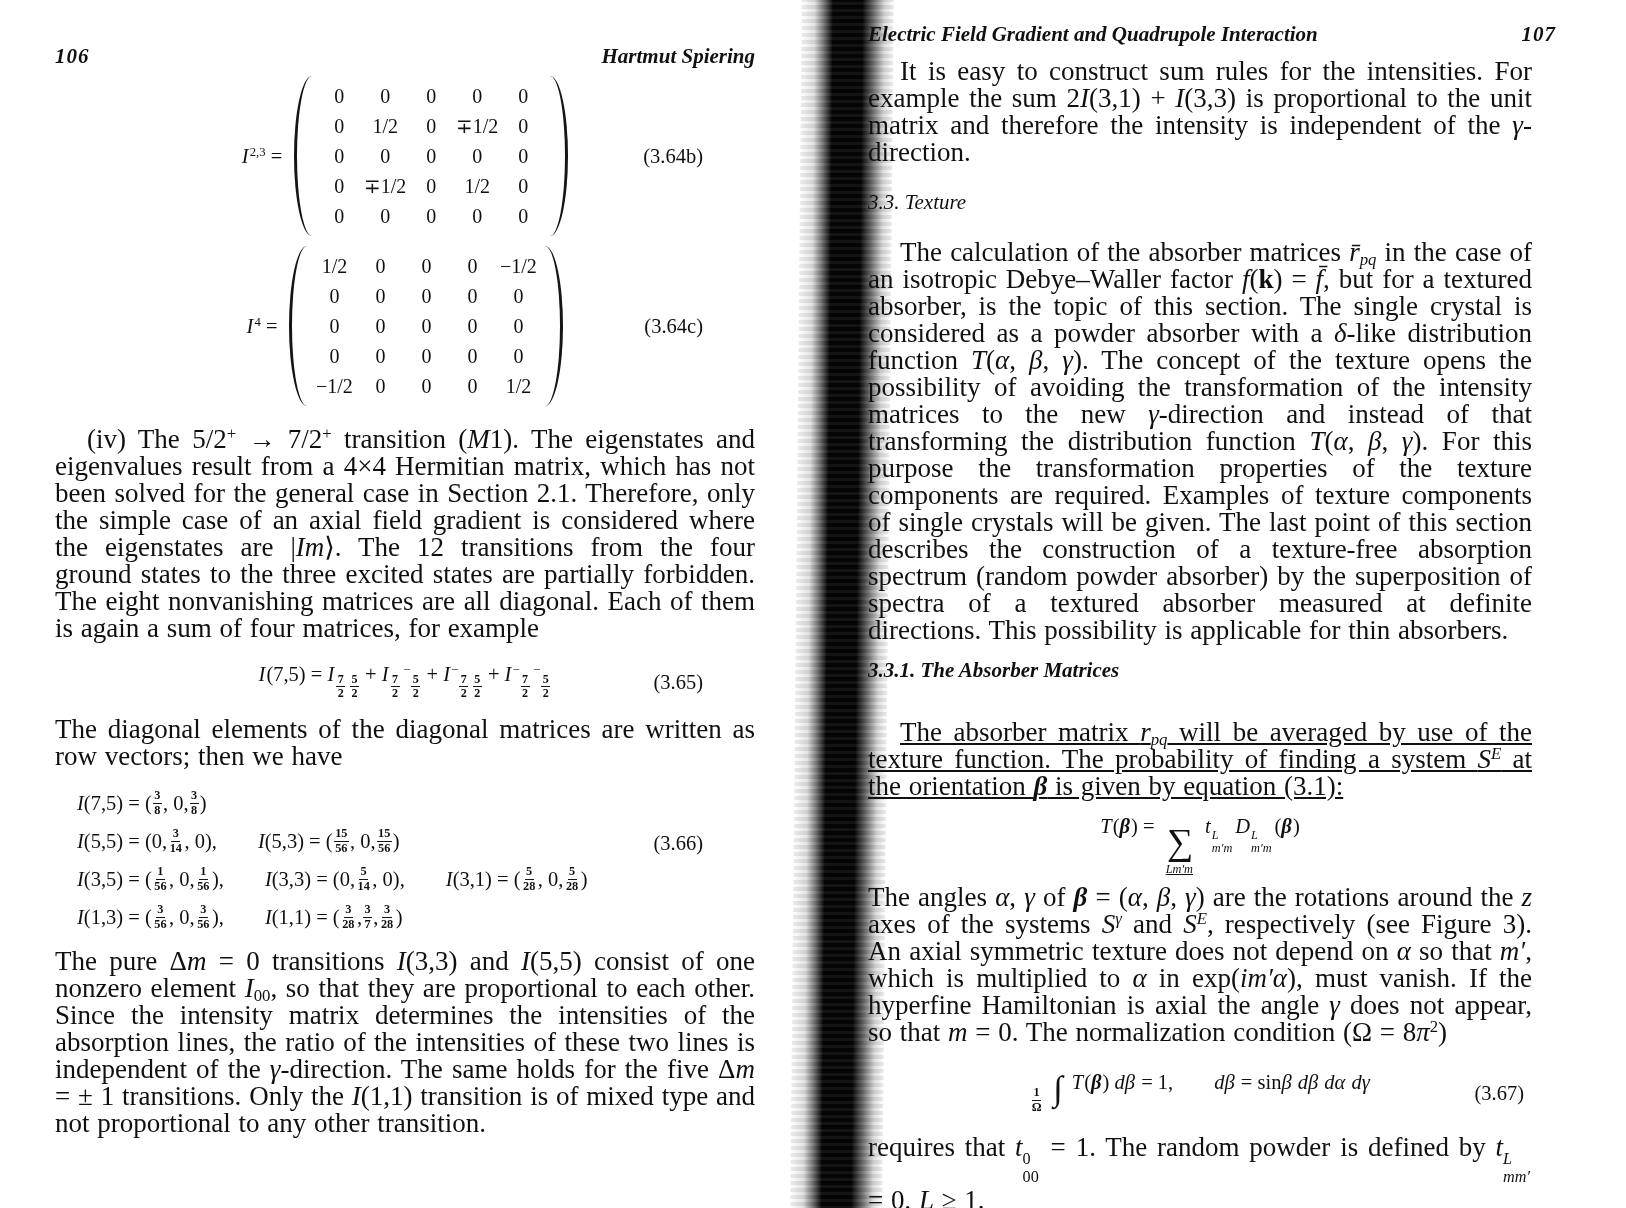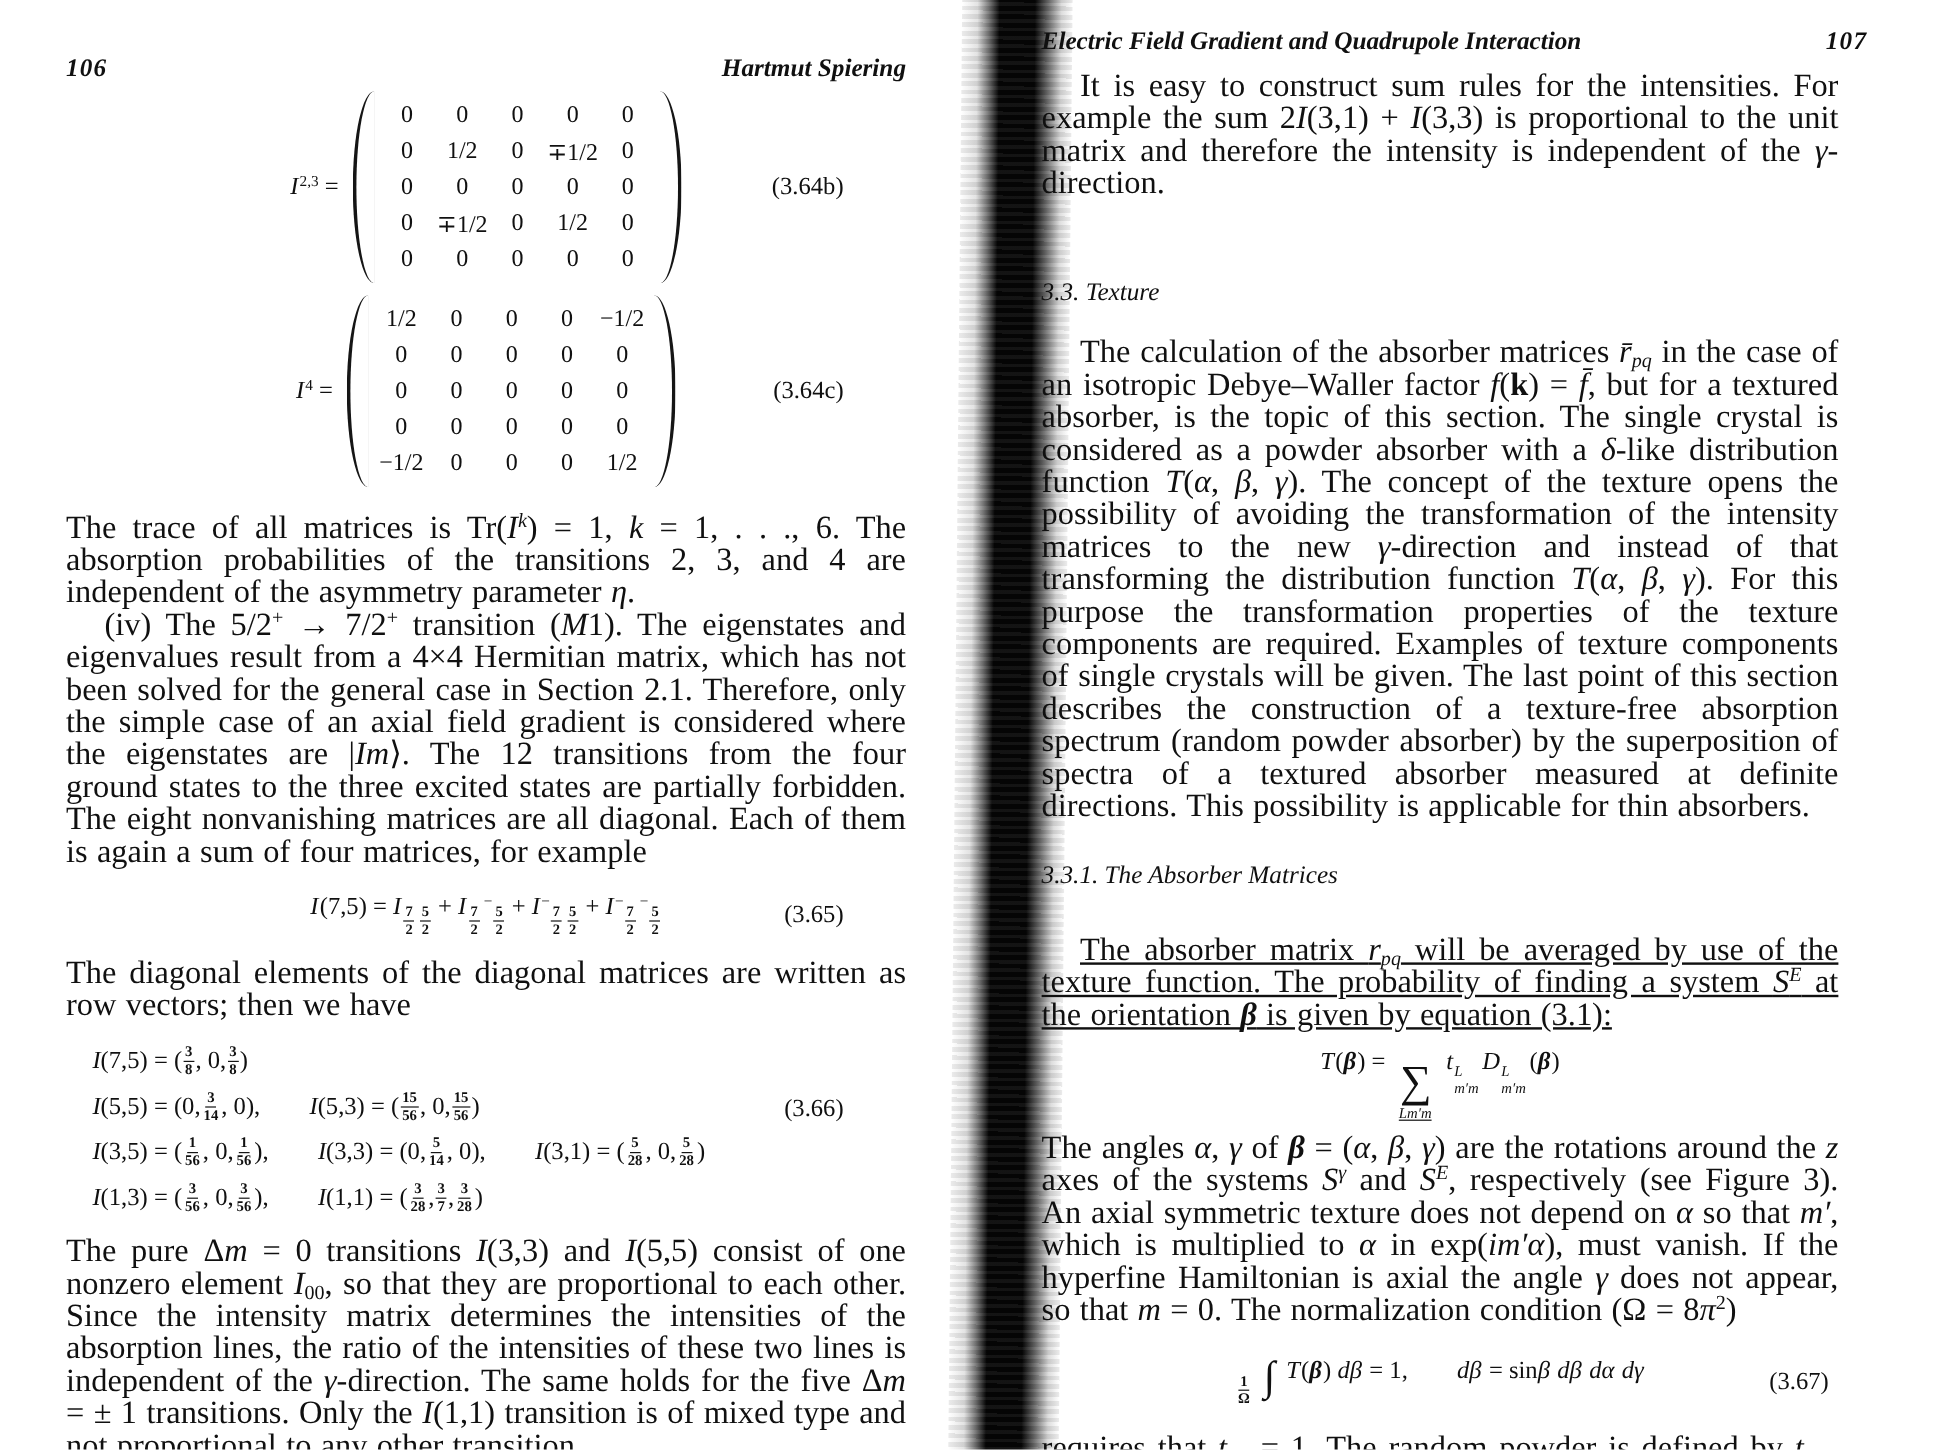--- a/index.html
+++ b/index.html
@@ -166,21 +166,20 @@
               <span class="mc">0</span>
               <span class="mc">0</span>
               <span class="mc">1/2</span>
             </span>
           </span>
           <span class="pr"></span>
         </span>
       <span class="lbl">(3.64c)</span>
     </div>
 
-    <p class="body">The trace of all matrices is Tr(<i>I<sup>k</sup></i>) = 1, <i>k</i> = 1, . . ., 6. The absorption probabilities of the transitions 2, 3, and 4 are independent of the asymmetry parameter <i>η</i>.</p>
     <p class="body ind">(iv) The 5/2<sup>+</sup> → 7/2<sup>+</sup> transition (<i>M</i>1). The eigenstates and eigenvalues result from a 4×4 Hermitian matrix, which has not been solved for the general case in Section 2.1. Therefore, only the simple case of an axial field gradient is considered where the eigenstates are |<i>Im</i>⟩. The 12 transitions from the four ground states to the three excited states are partially forbidden. The eight nonvanishing matrices are all diagonal. Each of them is again a sum of four matrices, for example</p>
 
     <div class="eq" style="height:64px;margin:8px 0 2px;">
       <span><i>I</i>(7,5) = <i>I</i><sup><span class="fr">
               <span class="nu">7</span>
               <span class="de">2</span>
             </span> <span class="fr">
               <span class="nu">5</span>
               <span class="de">2</span>
             </span></sup> + <i>I</i><sup><span class="fr">
@@ -266,25 +265,25 @@
 <div class="page" id="page-right">
   <div class="pg-header">
     <span class="run-head">Electric Field Gradient and Quadrupole Interaction</span>
     <span class="pg-num">107</span>
   </div>
 
   <div class="content" id="right-content">
 
     <p class="body ind">It is easy to construct sum rules for the intensities. For example the sum 2<i>I</i>(3,1) + <i>I</i>(3,3) is proportional to the unit matrix and therefore the intensity is independent of the <i>γ</i>-direction.</p>
 
-    <h3 class="sect" style="margin-top:65px;">3.3.  Texture</h3>
+    <h3 class="sect" style="margin-top:24px;">3.3.  Texture</h3>
 
     <p class="body ind" style="margin-top:24px;">The calculation of the absorber matrices <i>r̄<sub>pq</sub></i> in the case of an isotropic Debye–Waller factor <i>f</i>(<b>k</b>) = <i>f̄</i>, but for a textured absorber, is the topic of this section. The single crystal is considered as a powder absorber with a <i>δ</i>-like distribution function <i>T</i>(<i>α</i>, <i>β</i>, <i>γ</i>). The concept of the texture opens the possibility of avoiding the transformation of the intensity matrices to the new <i>γ</i>-direction and instead of that transforming the distribution function <i>T</i>(<i>α</i>, <i>β</i>, <i>γ</i>). For this purpose the transformation properties of the texture components are required. Examples of texture components of single crystals will be given. The last point of this section describes the construction of a texture-free absorption spectrum (random powder absorber) by the superposition of spectra of a textured absorber measured at definite directions. This possibility is applicable for thin absorbers.</p>
 
-    <h3 class="sect" style="margin-top:32px;">3.3.1.  The Absorber Matrices</h3>
+    <h3 class="sect" style="margin-top:14px;font-weight:bold;">3.3.1.  The Absorber Matrices</h3>
 
     <p class="body ind" style="margin-top:36px;text-decoration:underline;">The absorber matrix <i>r<sub>pq</sub></i> will be averaged by use of the texture function. The probability of finding a system <i>S<sup>E</sup></i> at the orientation <b><i>β</i></b> is given by equation (3.1):</p>
 
     <div class="eq" style="height:74px;margin:8px 12px 2px;">
       <span><i>T</i>(<b><i>β</i></b>) = <span class="bigop">
             <span class="sym">∑</span>
             <span class="lim"><i>Lm′m</i></span>
           </span> <i>t</i><span class="ss">
             <span class="t"><i>L</i></span>
             <span class="b"><i>m′m</i></span>

